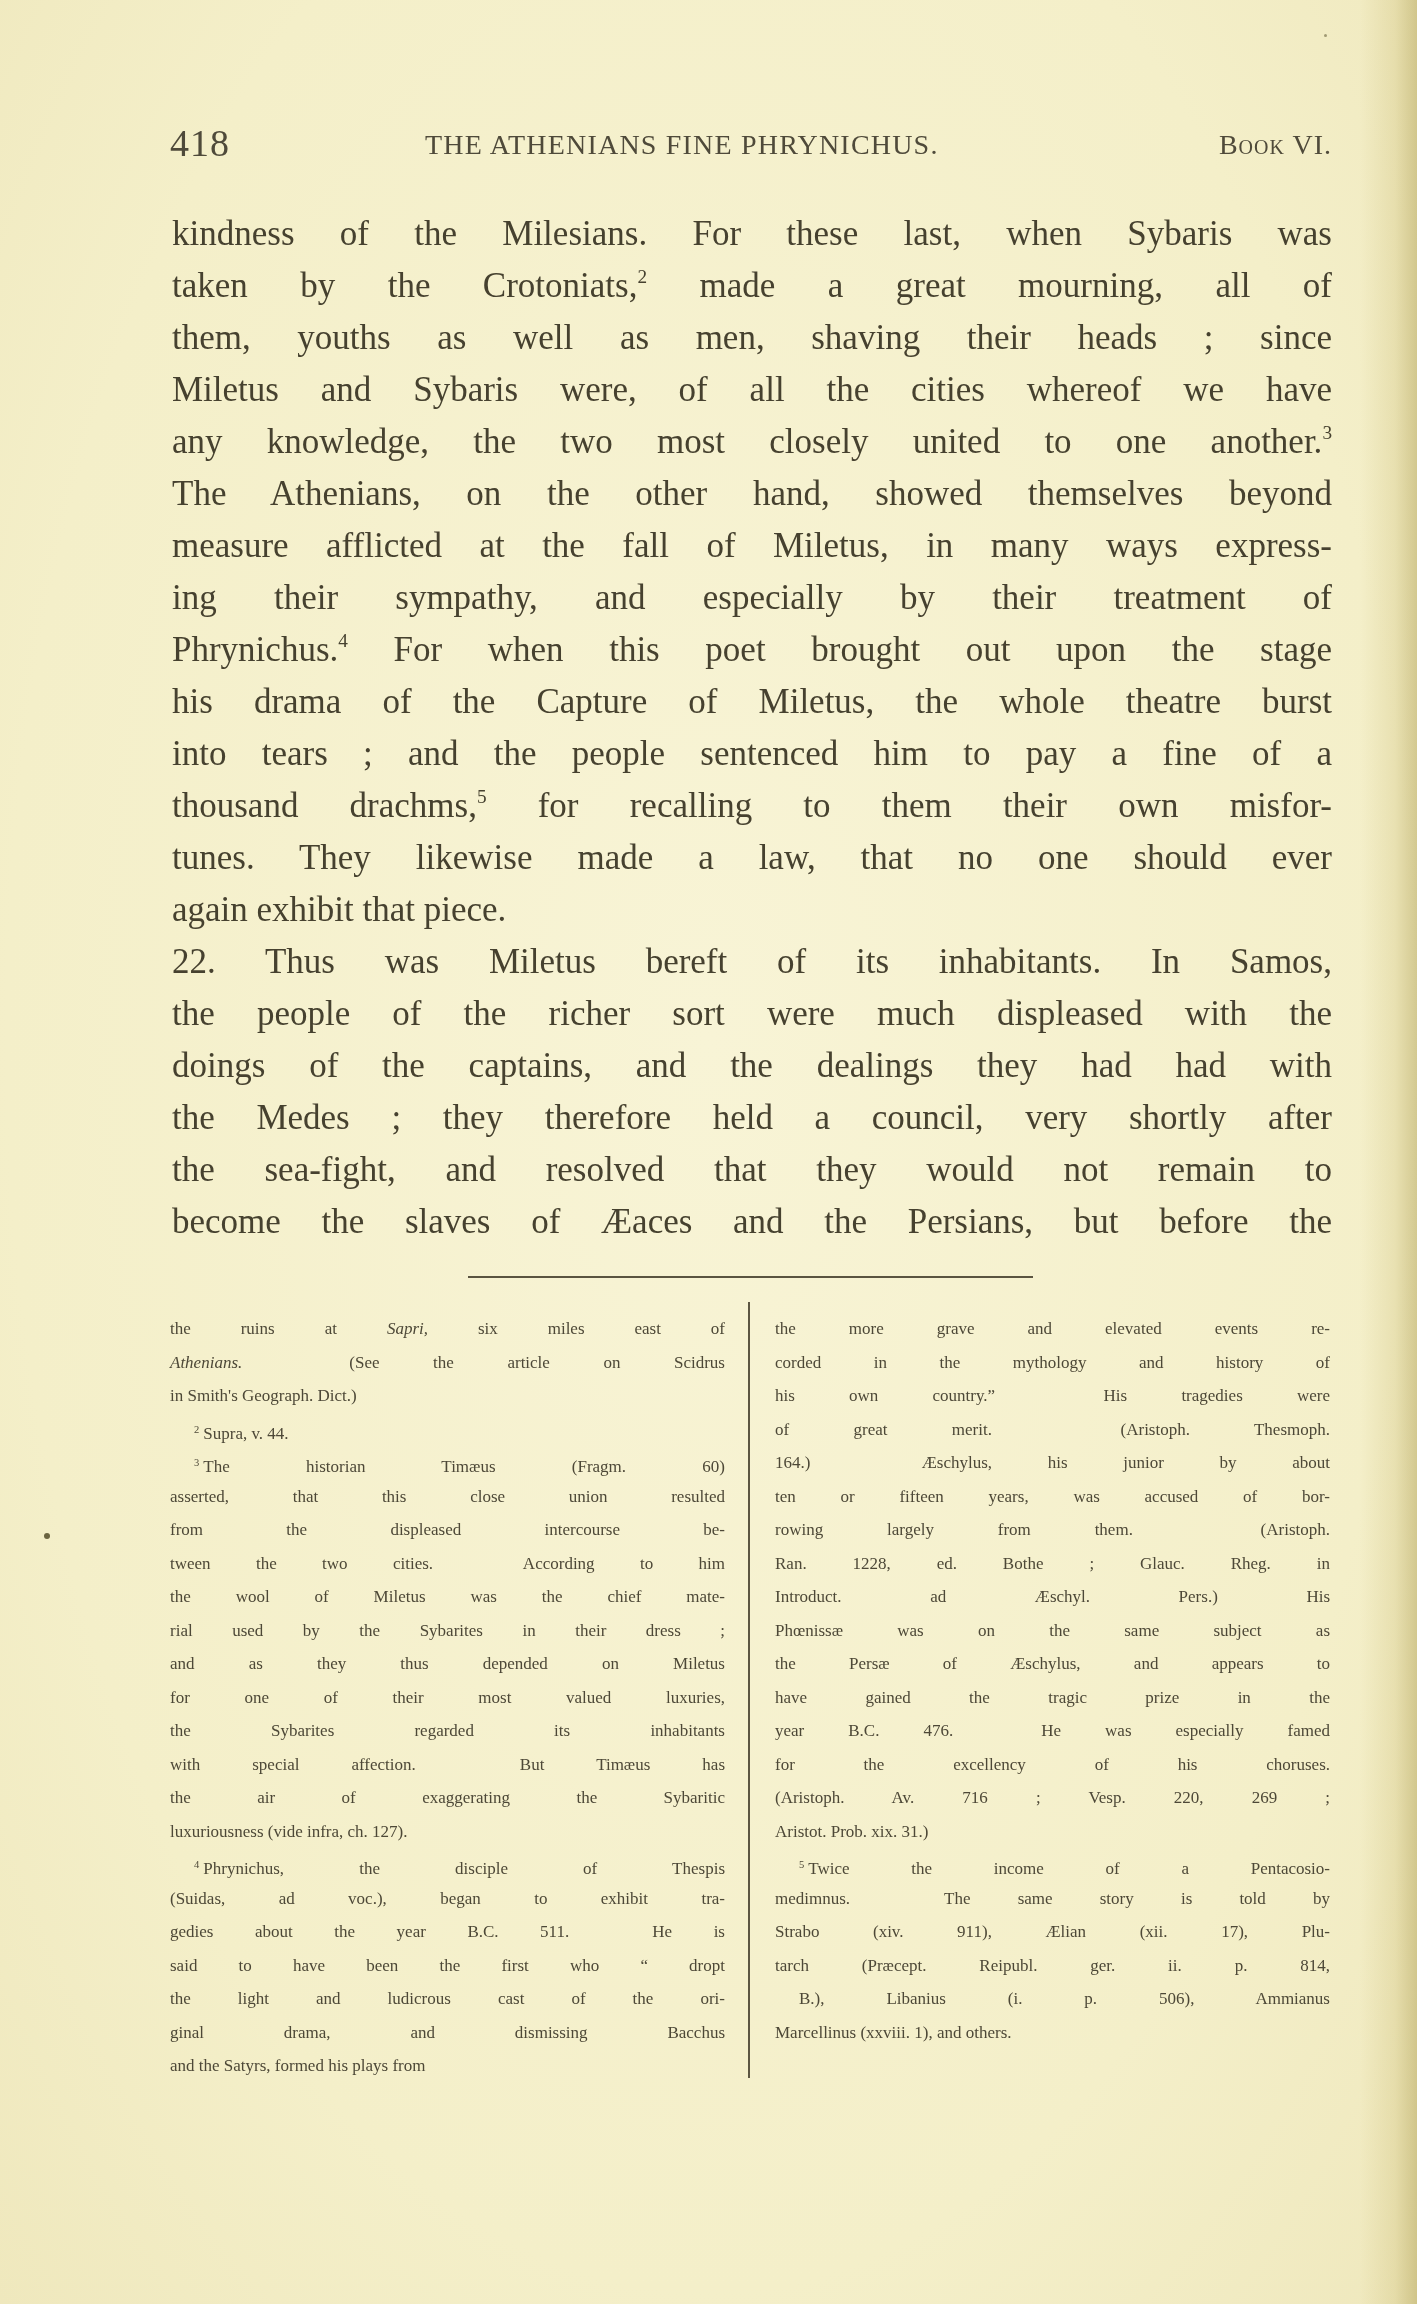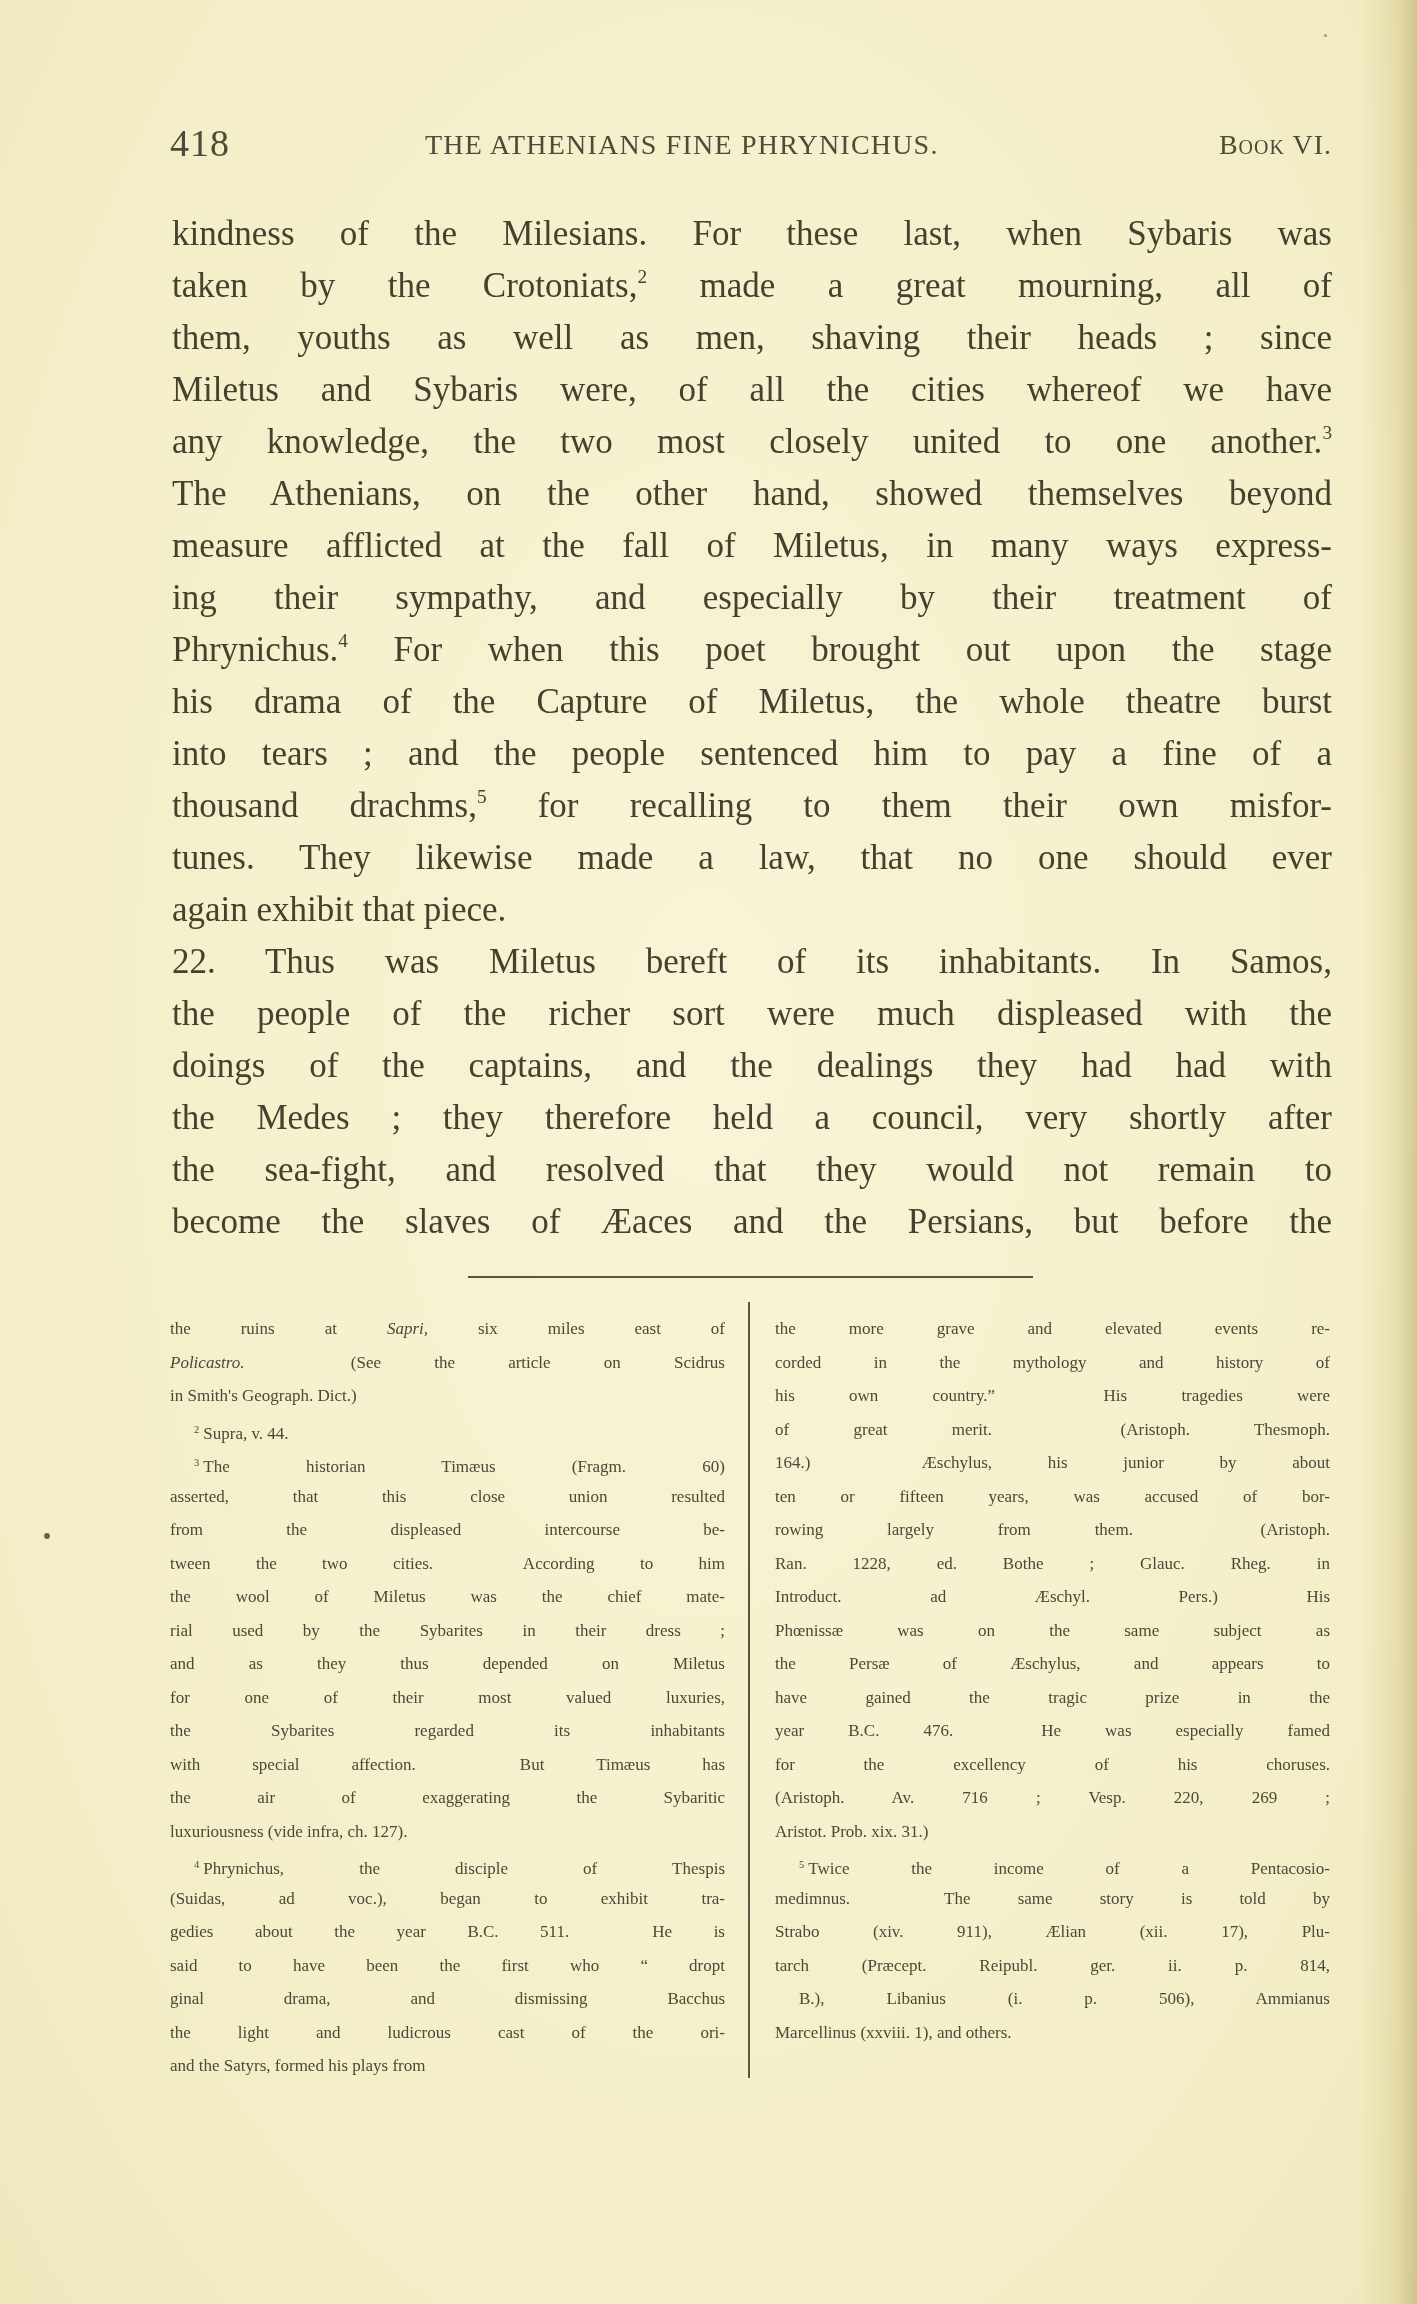--- a/index.html
+++ b/index.html
@@ -99,41 +99,41 @@
     <span class="body-line">the Medes ; they therefore held a council, very shortly after</span>
     <span class="body-line">the sea-fight, and resolved that they would not remain to</span>
     <span class="body-line">become the slaves of Æaces and the Persians, but before the</span>
   </div>
 
   <div class="rule"></div>
 
   <div class="footnotes">
     <div class="fn-col left" id="fn-left">
         <span class="fn-line"><span style="white-space: pre;">the ruins at </span><i style="white-space: pre;">Sapri,</i><span style="white-space: pre;"> six miles east of</span></span>
-        <span class="fn-line"><i style="white-space: pre;">Policastro.</i><span style="white-space: pre;">  (See the article on Scidrus</span></span>
+        <span class="fn-line"><i style="white-space: pre;">Athenians.</i><span style="white-space: pre;">  (See the article on Scidrus</span></span>
         <span class="fn-line last"><span style="white-space: pre;">in Smith's Geograph. Dict.)</span></span>
         <span class="fn-line last ind"><span class="num">2</span><span style="white-space: pre;">Supra, v. 44.</span></span>
         <span class="fn-line ind"><span class="num">3</span><span style="white-space: pre;">The historian Timæus (Fragm. 60)</span></span>
         <span class="fn-line"><span style="white-space: pre;">asserted, that this close union resulted</span></span>
         <span class="fn-line"><span style="white-space: pre;">from the displeased intercourse be-</span></span>
         <span class="fn-line"><span style="white-space: pre;">tween the two cities.  According to him</span></span>
         <span class="fn-line"><span style="white-space: pre;">the wool of Miletus was the chief mate-</span></span>
         <span class="fn-line"><span style="white-space: pre;">rial used by the Sybarites in their dress ;</span></span>
         <span class="fn-line"><span style="white-space: pre;">and as they thus depended on Miletus</span></span>
         <span class="fn-line"><span style="white-space: pre;">for one of their most valued luxuries,</span></span>
         <span class="fn-line"><span style="white-space: pre;">the Sybarites regarded its inhabitants</span></span>
         <span class="fn-line"><span style="white-space: pre;">with special affection.  But Timæus has</span></span>
         <span class="fn-line"><span style="white-space: pre;">the air of exaggerating the Sybaritic</span></span>
         <span class="fn-line last"><span style="white-space: pre;">luxuriousness (vide infra, ch. 127).</span></span>
         <span class="fn-line ind"><span class="num">4</span><span style="white-space: pre;">Phrynichus, the disciple of Thespis</span></span>
         <span class="fn-line"><span style="white-space: pre;">(Suidas, ad voc.), began to exhibit tra-</span></span>
         <span class="fn-line"><span style="white-space: pre;">gedies about the year B.C. 511.  He is</span></span>
         <span class="fn-line"><span style="white-space: pre;">said to have been the first who “ dropt</span></span>
+        <span class="fn-line"><span style="white-space: pre;">the light and ludicrous cast of the ori-</span></span>
         <span class="fn-line"><span style="white-space: pre;">ginal drama, and dismissing Bacchus</span></span>
-        <span class="fn-line"><span style="white-space: pre;">the light and ludicrous cast of the ori-</span></span>
         <span class="fn-line last"><span style="white-space: pre;">and the Satyrs, formed his plays from</span></span>
       </div>
     <div class="fn-col right" id="fn-right">
         <span class="fn-line"><span style="white-space: pre;">the more grave and elevated events re-</span></span>
         <span class="fn-line"><span style="white-space: pre;">corded in the mythology and history of</span></span>
         <span class="fn-line"><span style="white-space: pre;">his own country.”  His tragedies were</span></span>
         <span class="fn-line"><span style="white-space: pre;">of great merit.  (Aristoph. Thesmoph.</span></span>
         <span class="fn-line"><span style="white-space: pre;">164.)  Æschylus, his junior by about</span></span>
         <span class="fn-line"><span style="white-space: pre;">ten or fifteen years, was accused of bor-</span></span>
         <span class="fn-line"><span style="white-space: pre;">rowing largely from them.  (Aristoph.</span></span>

